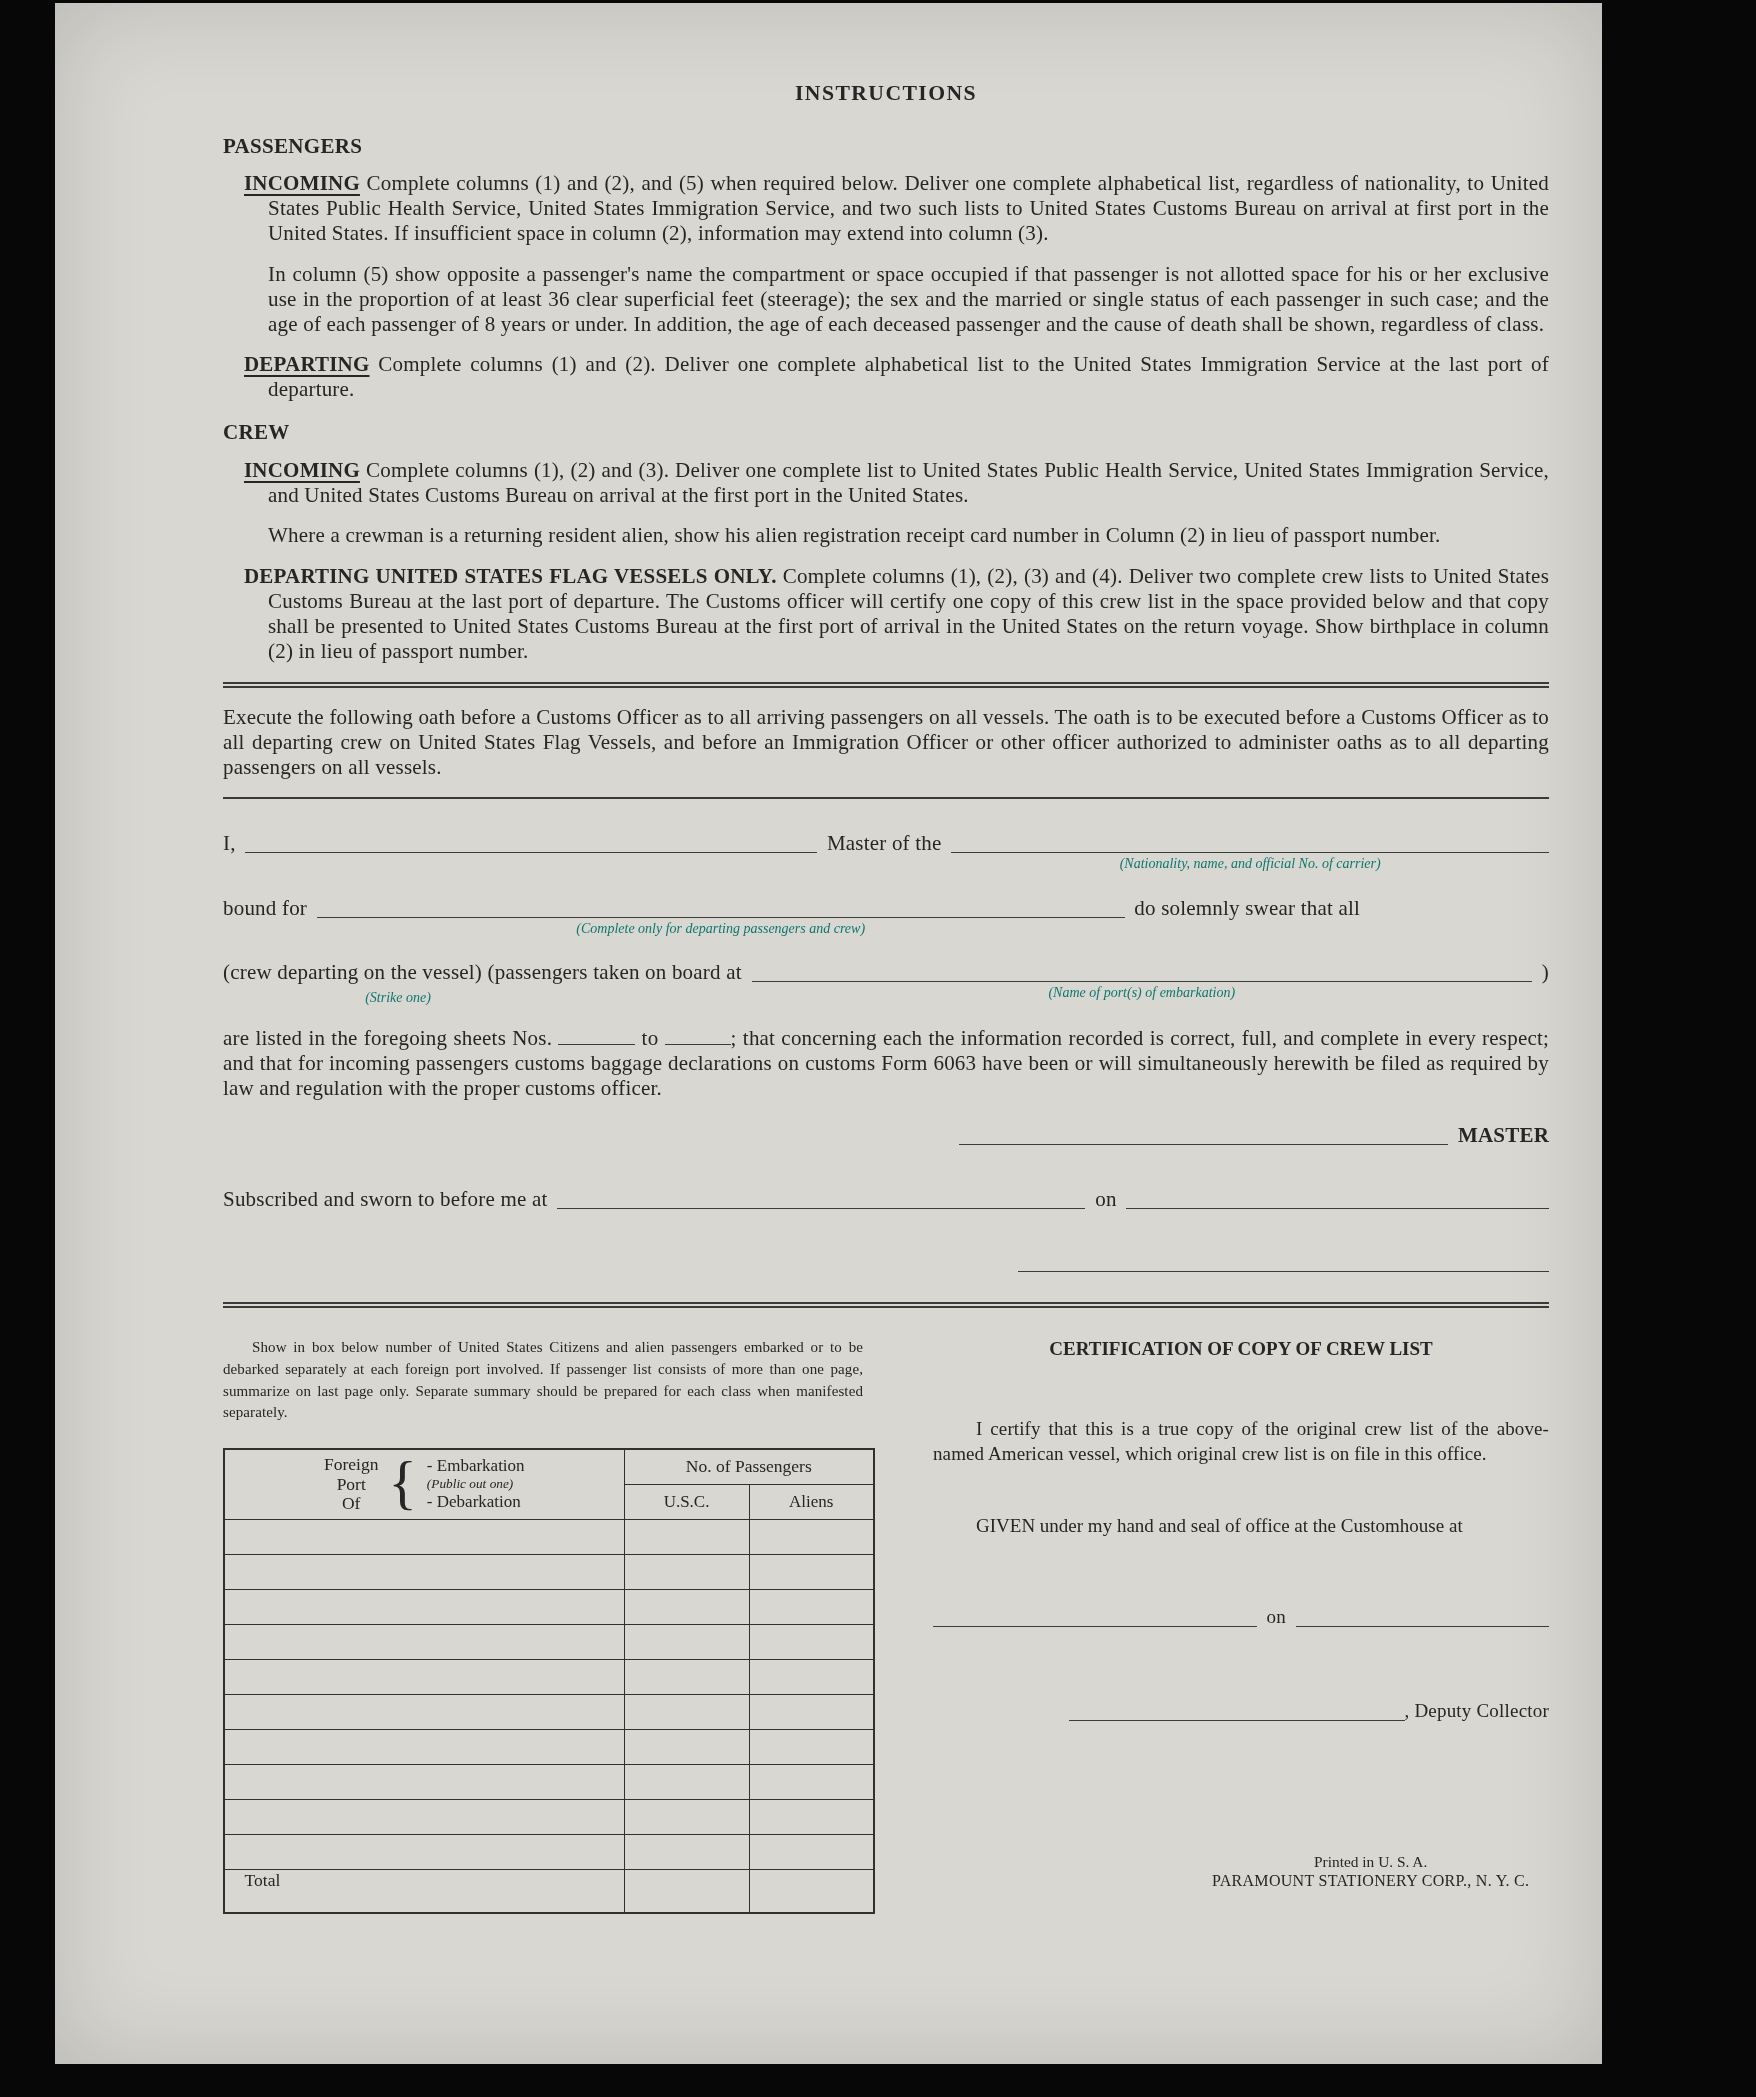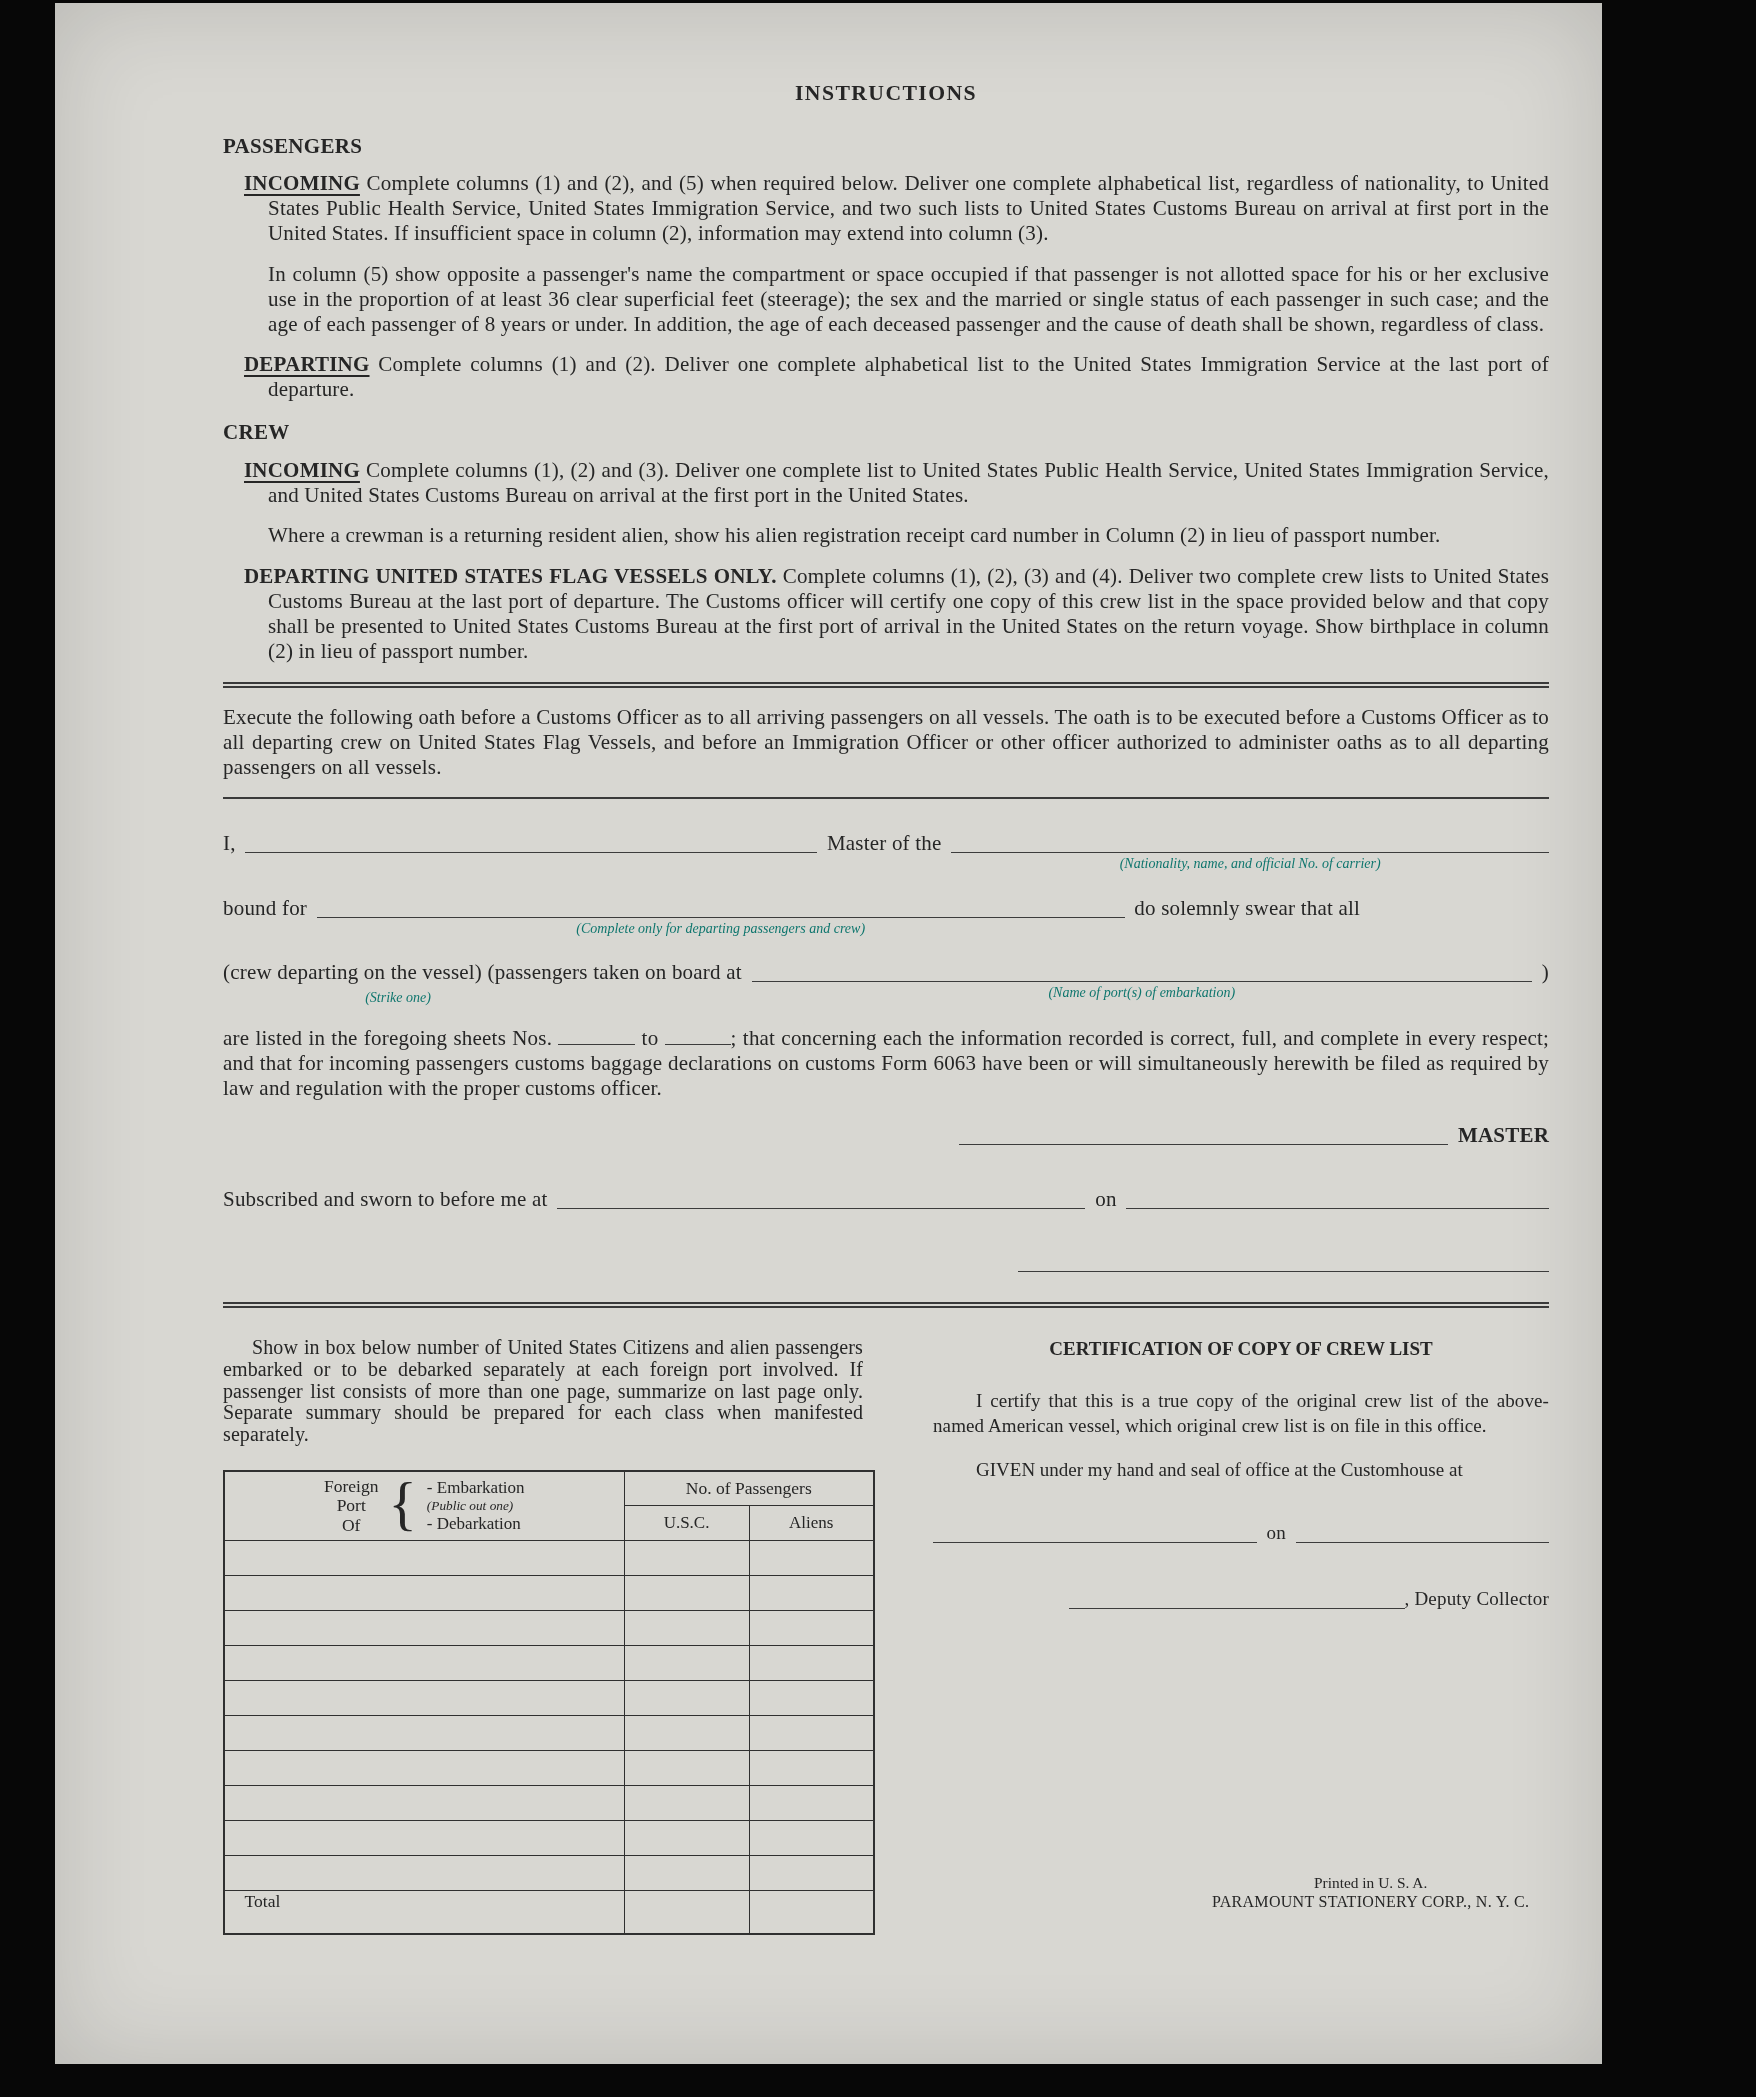--- a/index.html
+++ b/index.html
@@ -60,24 +60,24 @@
   .iblank {
     display:inline-block; border-bottom:1.4px solid #3c3c3c; height:1em;
   }
   .w110 { width:77px; } .w95 { width:66px; }
   .sheets-para { margin-bottom:21px; }
   .bold { font-weight:bold; }
 
   
   .bottom { display:flex; margin-top:2.8px; }
   .sum-col { width:640px; margin-right:70px; }
-  .cert-col { flex:1; display:flex; flex-direction:column; }
+  .cert-col { flex:1; display:flex; flex-direction:column;gap:28px; }
 
   .sum-instr {
-    font-size:20px; line-height:21.7px; text-align:justify;
+    font-size:15px; line-height:21.7px; text-align:justify;
     text-indent:29px; letter-spacing:0.1px; margin-bottom:24px;
   }
   table.sum-table {
     border-collapse:collapse; width:652px;
     border:2.1px solid #303030; background:transparent;
   }
   table.sum-table td { border:1.4px solid #303030; height:35px; }
   td.hdr-left { width:381px; height:63px; }
   td.hdr-pass { text-align:center; font-size:17.5px; height:32px; }
   td.hdr-sub  { text-align:center; font-size:17px; height:28px; width:119px; }

